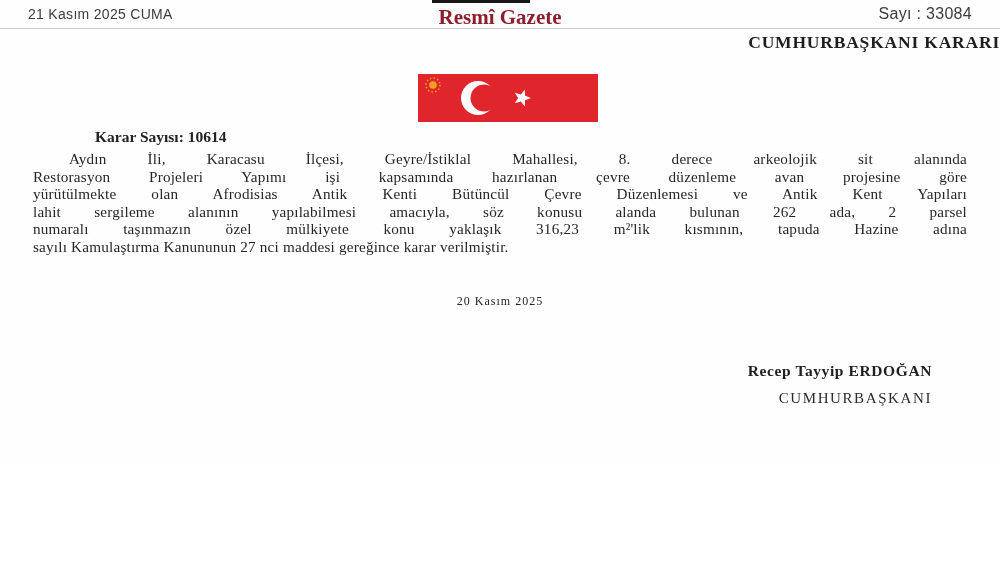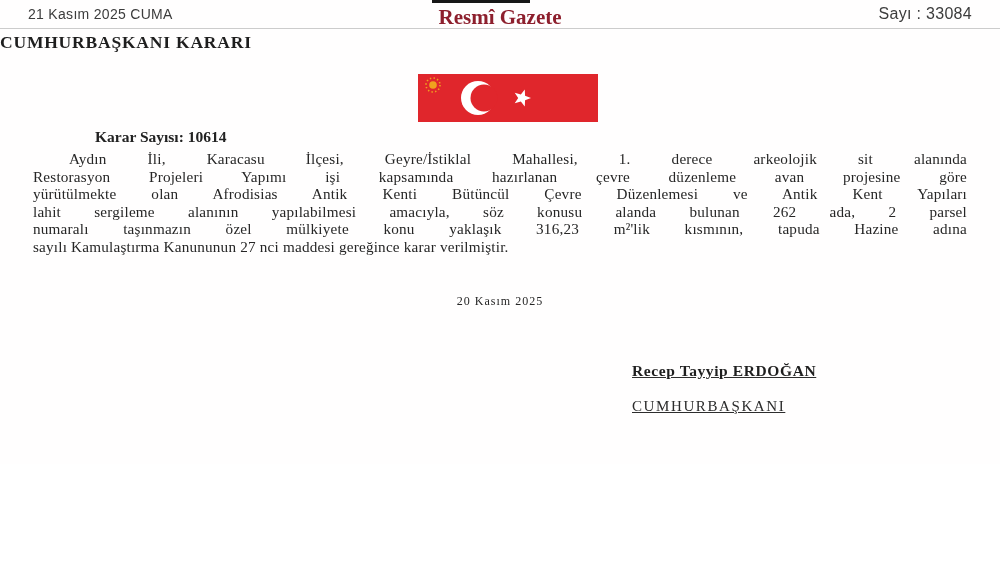--- a/index.html
+++ b/index.html
@@ -53,21 +53,21 @@
   .divider {
     position: absolute;
     left: 0; right: 0; top: 28px;
     height: 1px;
     background: var(--divider, #cccccc);
   }
   .decree-title {
     position: absolute;
     left: 0; right: 0; top: 32px;
     margin: 0;
-    text-align: left;
+    text-align: right;
     font-size: 17.5px;
     font-weight: bold;
     letter-spacing: 0.8px;
     color: #1e1e1e;
   }
   .flag-wrap {
     position: absolute;
     left: 418px; top: 74px;
     width: 180px; height: 48px;
   }
@@ -106,31 +106,30 @@
     left: 0; right: 0; top: 294px;
     text-align: center;
     font-size: 12px;
     letter-spacing: 1px;
     color: #262626;
   }
   .signature {
     position: absolute;
     left: 632px; top: 362px;
     width: 300px;
-    text-align: left;
-    text-decoration: underline;
+    text-align: right;
   }
   .signature .name {
     font-size: 15.5px;
     font-weight: bold;
     letter-spacing: 0.6px;
     color: #1f1f1f;
   }
   .signature .role {
-    margin-top: 18px;
+    margin-top: 10px;
     font-size: 15px;
     letter-spacing: 1.6px;
     color: #2b2b2b;
   }
 </style>
 </head>
 <body>
 
 <div class="page" style="--gazette-title: #8d1f2d; --flag-red: #e0262c; --sun-gold: #f0a21e; --divider: #cccccc; --text: #2d2d2d;">
 
@@ -157,21 +156,21 @@
       <g>
         <circle class="sun-core" cx="15" cy="11" r="3.8"></circle>
         <circle class="sun-ring" cx="15" cy="11" r="7"></circle>
       </g>
     </svg>
   </div>
 
   <p class="decree-number">Karar Sayısı: 10614</p>
 
   <div class="body-text">
-    <div class="jline first">Aydın İli, Karacasu İlçesi, Geyre/İstiklal Mahallesi, 1. derece arkeolojik sit alanında</div>
+    <div class="jline first">Aydın İli, Karacasu İlçesi, Geyre/İstiklal Mahallesi, 8. derece arkeolojik sit alanında</div>
     <div class="jline">Restorasyon Projeleri Yapımı işi kapsamında hazırlanan çevre düzenleme avan projesine göre</div>
     <div class="jline">yürütülmekte olan Afrodisias Antik Kenti Bütüncül Çevre Düzenlemesi ve Antik Kent Yapıları</div>
     <div class="jline">lahit sergileme alanının yapılabilmesi amacıyla, söz konusu alanda bulunan 262 ada, 2 parsel</div>
     <div class="jline">numaralı taşınmazın özel mülkiyete konu yaklaşık 316,23 m²'lik kısmının, tapuda Hazine adına</div>
     <div class="jline last">sayılı Kamulaştırma Kanununun 27 nci maddesi gereğince karar verilmiştir.</div>
   </div>
 
   <div class="decision-date">20 Kasım 2025</div>
 
   <div class="signature">

